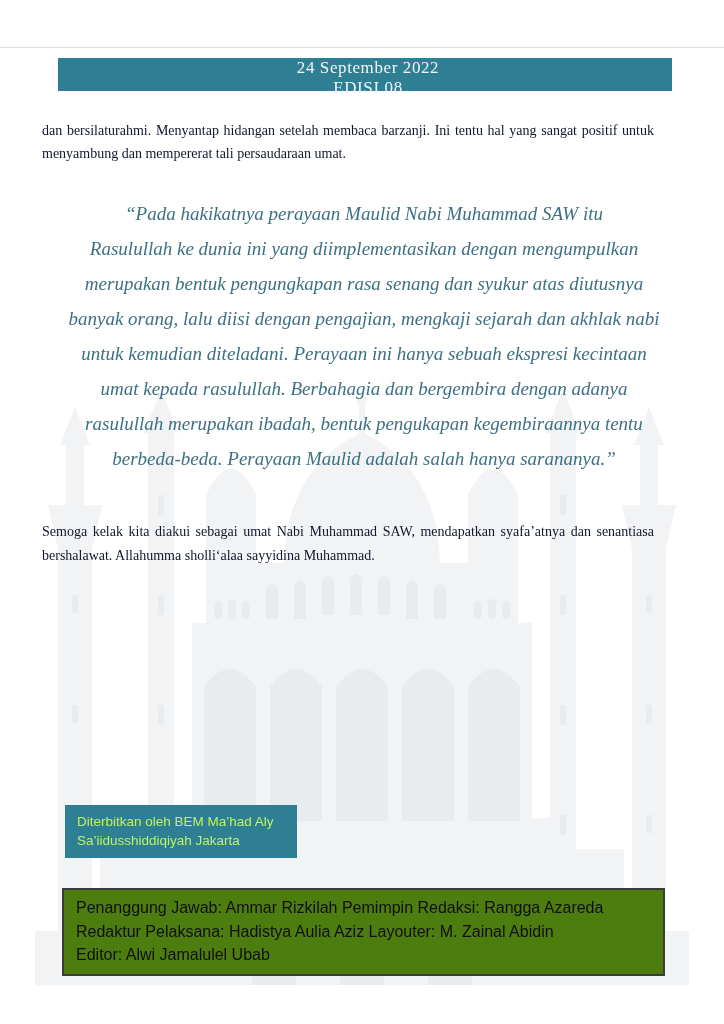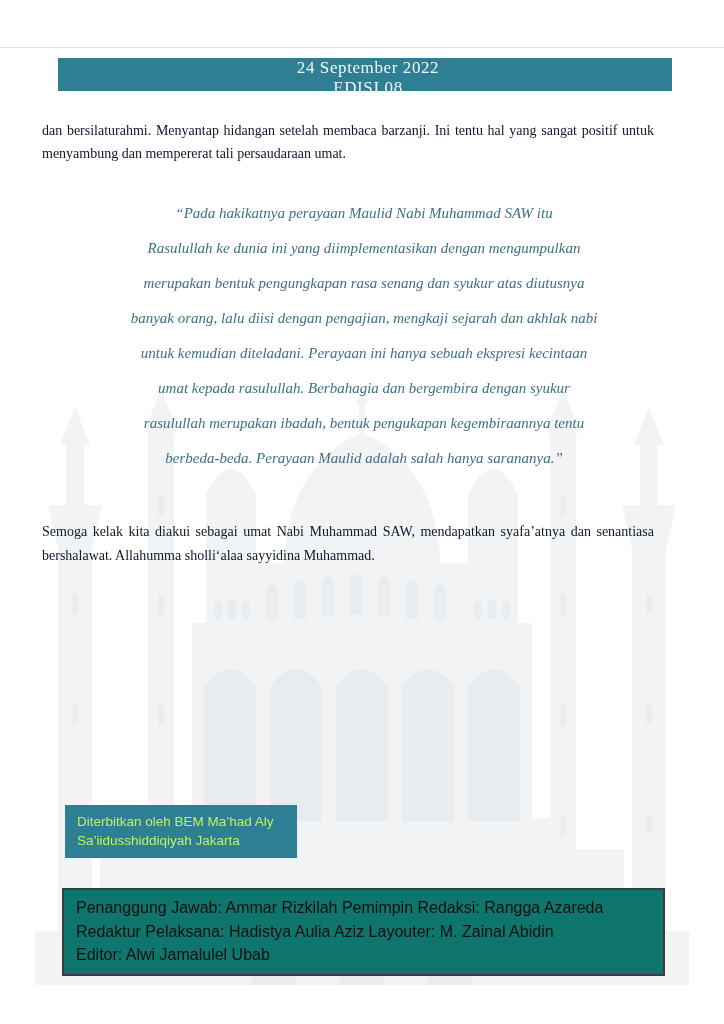--- a/index.html
+++ b/index.html
@@ -26,36 +26,36 @@
     pointer-events:none;
   }
   .para{
     position:absolute;left:42px;width:612px;
     color:#0f172a;font-size:14px;text-align:justify;
   }
   .para-1{top:105px;line-height:23px;}
   .para-2{top:506px;line-height:24px;}
   .quote{
     position:absolute;left:58px;top:196px;width:612px;
-    font-style:italic;color:#3e7083;font-size:15px;
+    font-style:italic;color:#3e7083;font-size:19px;
   }
   .quote-line{
     height:35px;line-height:35px;text-align:center;white-space:nowrap;
   }
   .publisher-box{
     position:absolute;left:65px;top:805px;width:232px;
     box-sizing:border-box;padding:7px 12px 8px 12px;
     background:#2e7f93;color:#bef264;
     font-family:"Liberation Sans", sans-serif;
     font-size:13.5px;line-height:19px;
   }
   .credits-box{
     position:absolute;left:62px;top:888px;width:603px;
     box-sizing:border-box;border:2px solid #3c3c3c;
-    background:#0f766e;color:#101010;
+    background:#4d7c0f;color:#101010;
     font-family:"Liberation Sans", sans-serif;
     font-size:16px;line-height:23.5px;
     padding:6px 12px 7px 12px;
   }
 </style>
 </head>
 <body>
 
 <div class="page">
 
@@ -146,21 +146,21 @@
   </div>
 
   <p class="para para-1">dan bersilaturahmi. Menyantap hidangan setelah membaca barzanji. Ini tentu hal yang sangat positif untuk menyambung dan mempererat tali persaudaraan umat.</p>
 
   <div class="quote">
     <div class="quote-line">“Pada hakikatnya perayaan Maulid Nabi Muhammad SAW itu</div>
     <div class="quote-line">Rasulullah ke dunia ini yang diimplementasikan dengan mengumpulkan</div>
     <div class="quote-line">merupakan bentuk pengungkapan rasa senang dan syukur atas diutusnya</div>
     <div class="quote-line">banyak orang, lalu diisi dengan pengajian, mengkaji sejarah dan akhlak nabi</div>
     <div class="quote-line">untuk kemudian diteladani. Perayaan ini hanya sebuah ekspresi kecintaan</div>
-    <div class="quote-line">umat kepada rasulullah. Berbahagia dan bergembira dengan syukur</div>
+    <div class="quote-line">umat kepada rasulullah. Berbahagia dan bergembira dengan adanya</div>
     <div class="quote-line">rasulullah merupakan ibadah, bentuk pengukapan kegembiraannya tentu</div>
     <div class="quote-line">berbeda-beda. Perayaan Maulid adalah salah hanya sarananya.”</div>
   </div>
 
   <p class="para para-2">Semoga kelak kita diakui sebagai umat Nabi Muhammad SAW, mendapatkan syafa’atnya dan senantiasa bershalawat. Allahumma sholli‘alaa sayyidina Muhammad.</p>
 
   <div class="publisher-box">
     <div>Diterbitkan oleh BEM Ma’had Aly</div>
     <div>Sa’iidusshiddiqiyah Jakarta</div>
   </div>

